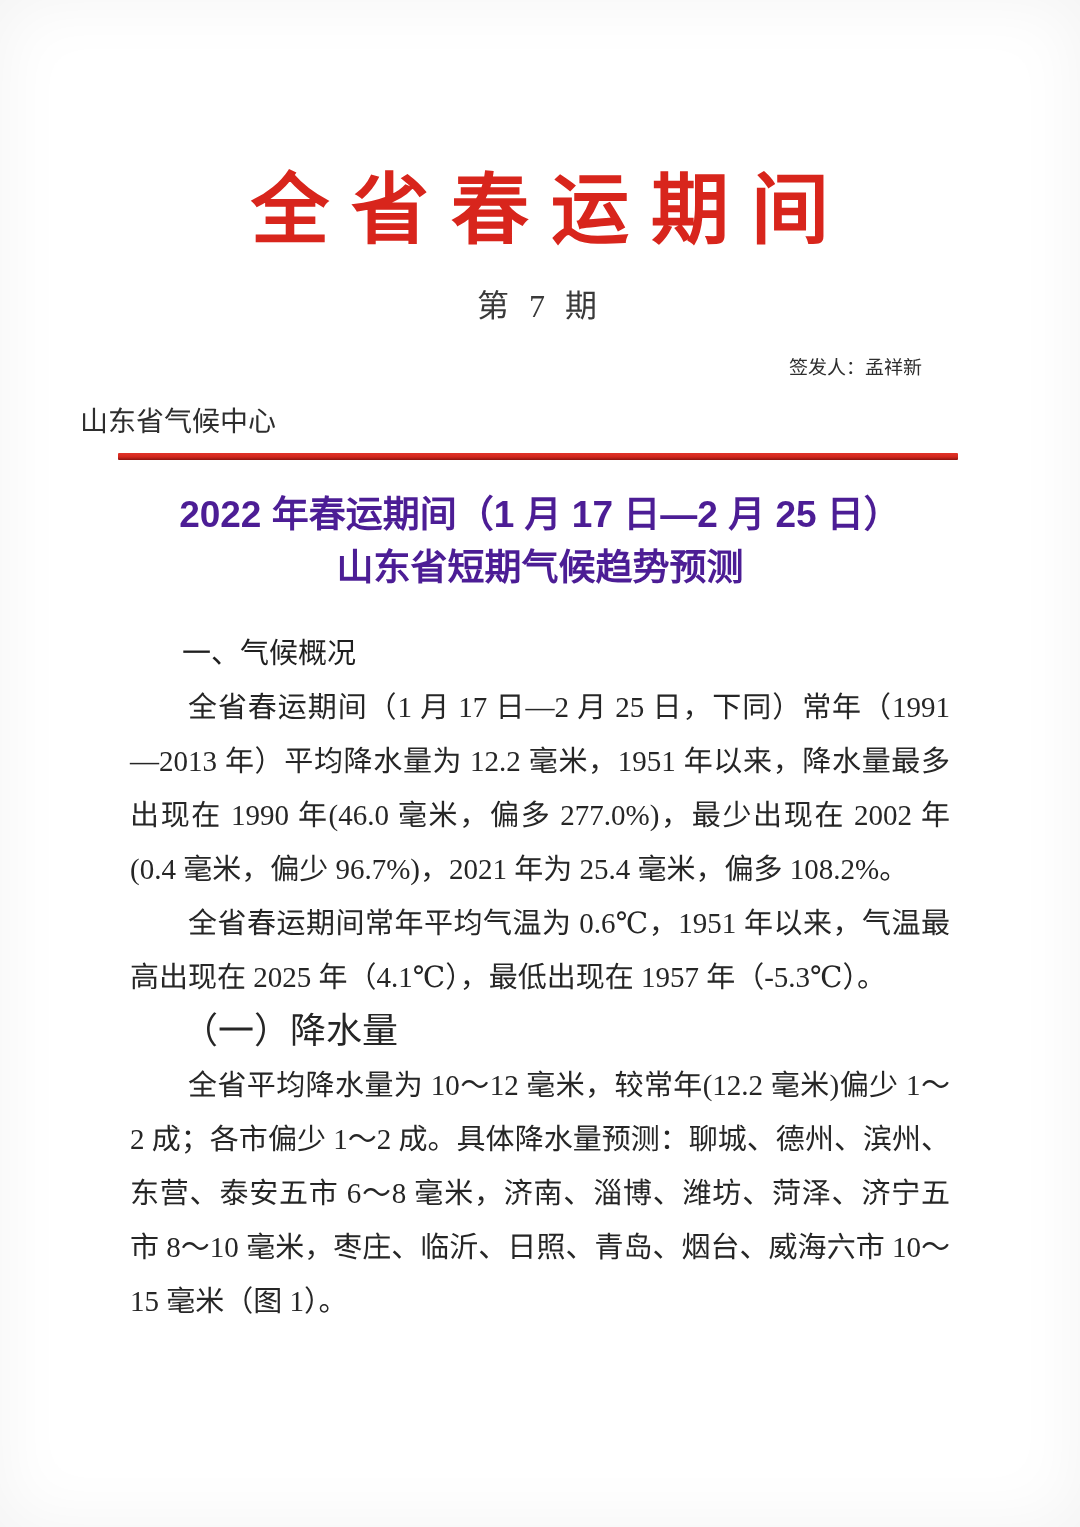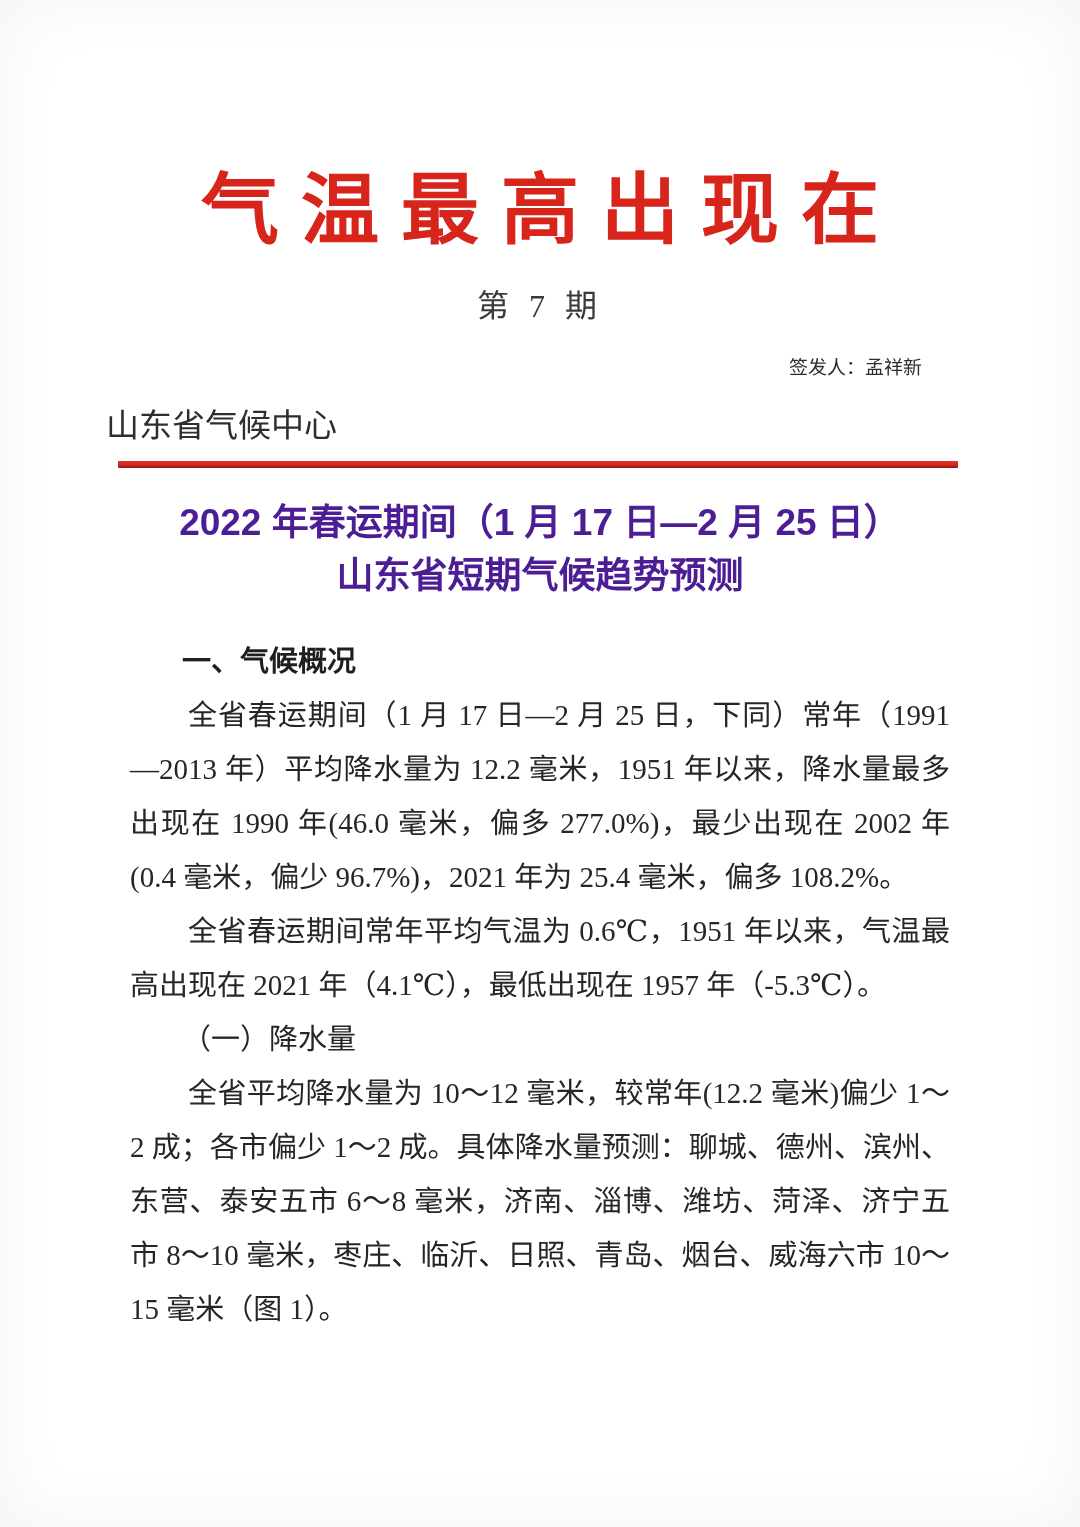--- a/index.html
+++ b/index.html
@@ -36,25 +36,25 @@
     letter-spacing: 6px;
     color: #3a3a3a;
   }
   .issuer-row {
     margin: 26px 158px 0 130px;
     text-align: right;
     font-size: 19px;
     color: #2e2e2e;
   }
   .org-row {
-    margin: 20px 152px 0 106px;
+    margin: 20px 152px 0 80px;
     display: flex;
     justify-content: space-between;
     align-items: baseline;
-    font-size: 33px;
+    font-size: 28px;
     color: #2e2e2e;
     flex-direction: column;
   }
   .red-rule {
     margin: 14px 122px 0 118px;
     height: 7px;
     background: linear-gradient(to bottom, #e23429 0%, #d2271d 55%, #8c1410 100%);
     border-radius: 1px;
   }
   .doc-title {
@@ -70,49 +70,49 @@
     margin-top: 16px;
   }
   .body-block {
     margin: 40px 130px 0 130px;
     width: 820px;
   }
   .sec-heading {
     margin: 0;
     padding-left: 52px;
     font-family: "Liberation Sans", "DejaVu Sans", sans-serif;
-    font-weight: bold;
+    font-weight: normal;
     font-size: 29px;
     line-height: 54px;
     color: #1f1f1f;
   }
   .sub-heading {
     margin: 0;
     padding-left: 52px;
     font-family: "Liberation Serif", "DejaVu Serif", serif;
     font-weight: normal;
-    font-size: 29px;
+    font-size: 36px;
     line-height: 54px;
     color: #262626;
   }
   .para {
     margin: 0;
     font-size: 29px;
     line-height: 54px;
     text-align: justify;
     text-indent: 2em;
     color: #262626;
   }
 </style>
 </head>
 <body>
 
 <div class="page">
 
-  <h1 class="masthead">气温最高出现在</h1>
+  <h1 class="masthead">全省春运期间</h1>
 
   <div class="issue">第 7 期</div>
 
   <div class="issuer-row">
     <span>签发人：孟祥新</span>
   </div>
 
   <div class="org-row">
     <span>山东省气候中心</span>
   </div>
@@ -122,21 +122,21 @@
   <h2 class="doc-title">2022 年春运期间（1 月 17 日—2 月 25 日）</h2>
 
   <h2 class="doc-title second">山东省短期气候趋势预测</h2>
 
   <div class="body-block">
 
     <h3 class="sec-heading">一、气候概况</h3>
 
     <p class="para">全省春运期间（1 月 17 日—2 月 25 日，下同）常年（1991—2013 年）平均降水量为 12.2 毫米，1951 年以来，降水量最多出现在 1990 年(46.0 毫米，偏多 277.0%)，最少出现在 2002 年(0.4 毫米，偏少 96.7%)，2021 年为 25.4 毫米，偏多 108.2%。</p>
 
-    <p class="para">全省春运期间常年平均气温为 0.6℃，1951 年以来，气温最高出现在 2021 年（4.1℃），最低出现在 1957 年（-5.3℃）。</p>
+    <p class="para">全省春运期间常年平均气温为 0.6℃，1951 年以来，气温最高出现在 2025 年（4.1℃），最低出现在 1957 年（-5.3℃）。</p>
 
 
     <h4 class="sub-heading">（一）降水量</h4>
 
     <p class="para">全省平均降水量为 10～12 毫米，较常年(12.2 毫米)偏少 1～2 成；各市偏少 1～2 成。具体降水量预测：聊城、德州、滨州、东营、泰安五市 6～8 毫米，济南、淄博、潍坊、菏泽、济宁五市 8～10 毫米，枣庄、临沂、日照、青岛、烟台、威海六市 10～15 毫米（图 1）。</p>
 
   </div>
 
 </div>
 

